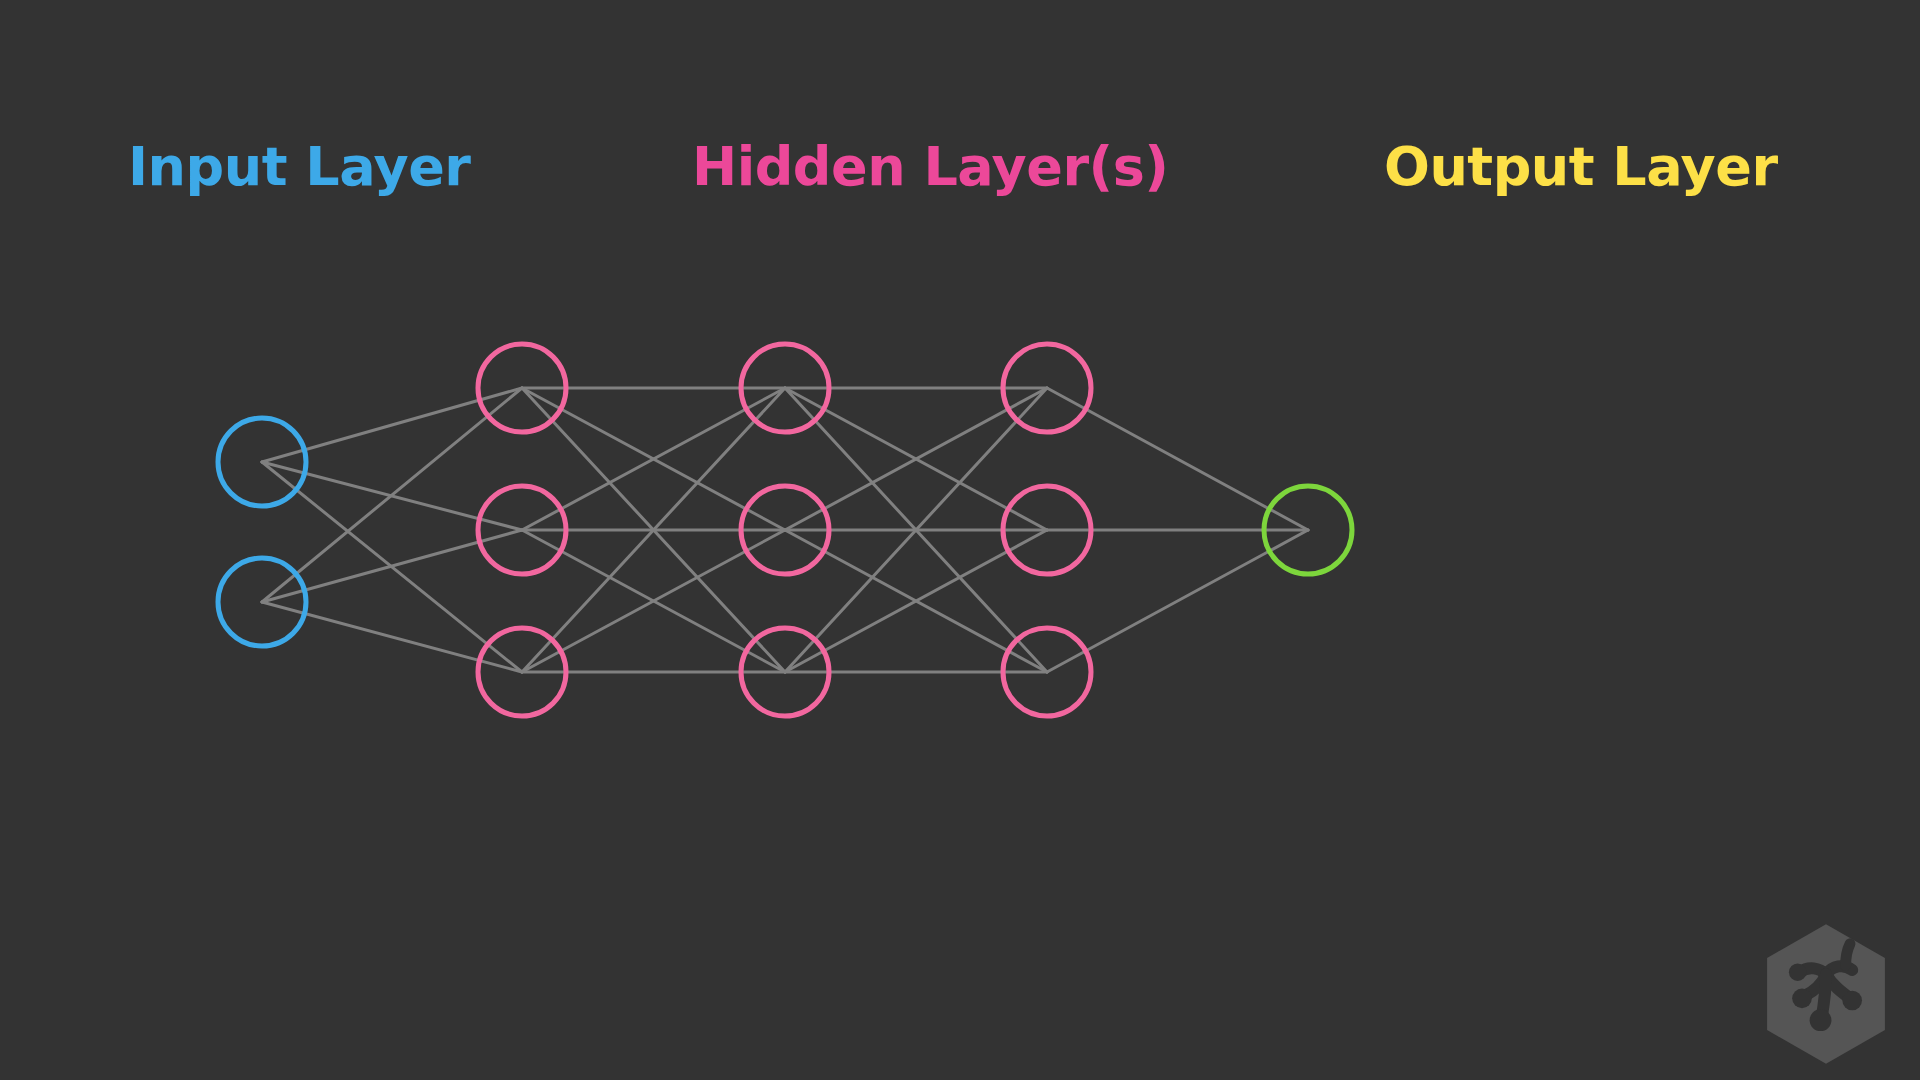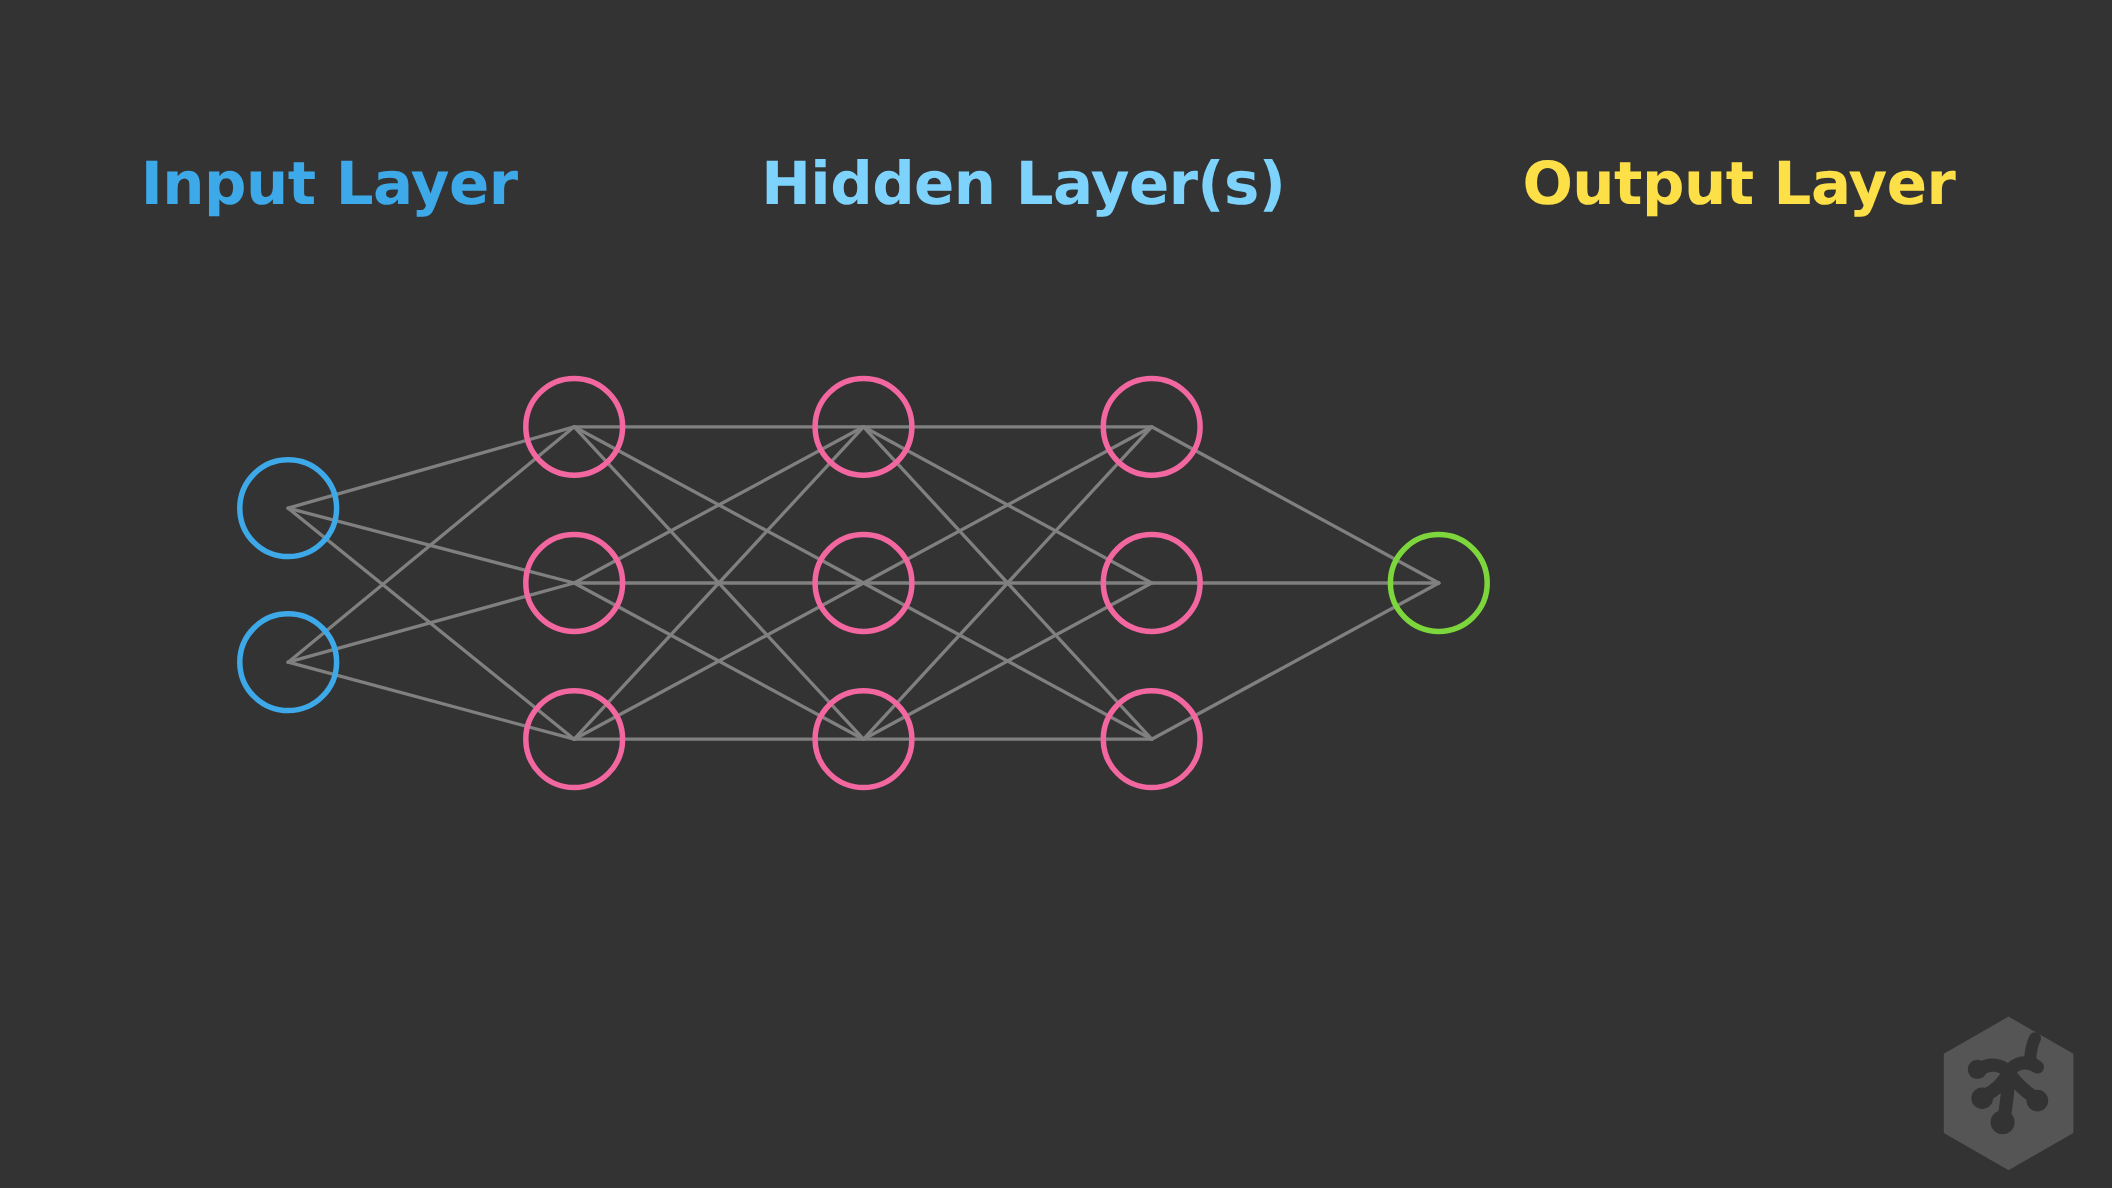--- a/index.html
+++ b/index.html
@@ -69,21 +69,21 @@
     pointer-events: none;
   }
 </style>
 </head>
 <body style="background: rgb(51, 51, 51);">
 
 <div id="stage" style="background: rgb(51, 51, 51);">
 
   <div class="layer-labels">
     <div class="layer-label" id="label-input" style="color: rgb(61, 169, 232);">Input Layer</div>
-    <div class="layer-label" id="label-hidden" style="color: #7dd3fc;">Hidden Layer(s)</div>
+    <div class="layer-label" id="label-hidden" style="color: #ec4899;">Hidden Layer(s)</div>
     <div class="layer-label" id="label-output" style="color: #fde047;">Output Layer</div>
   </div>
 
   <svg id="net-svg" viewBox="0 0 1920 1080" xmlns="http://www.w3.org/2000/svg">
     <g id="edge-group">
         <line x1="262" y1="462" x2="522" y2="388" stroke="#808080" stroke-width="3" class="edge"></line>
         <line x1="262" y1="462" x2="522" y2="530" stroke="#808080" stroke-width="3" class="edge"></line>
         <line x1="262" y1="462" x2="522" y2="672" stroke="#808080" stroke-width="3" class="edge"></line>
         <line x1="262" y1="602" x2="522" y2="388" stroke="#808080" stroke-width="3" class="edge"></line>
         <line x1="262" y1="602" x2="522" y2="530" stroke="#808080" stroke-width="3" class="edge"></line>

